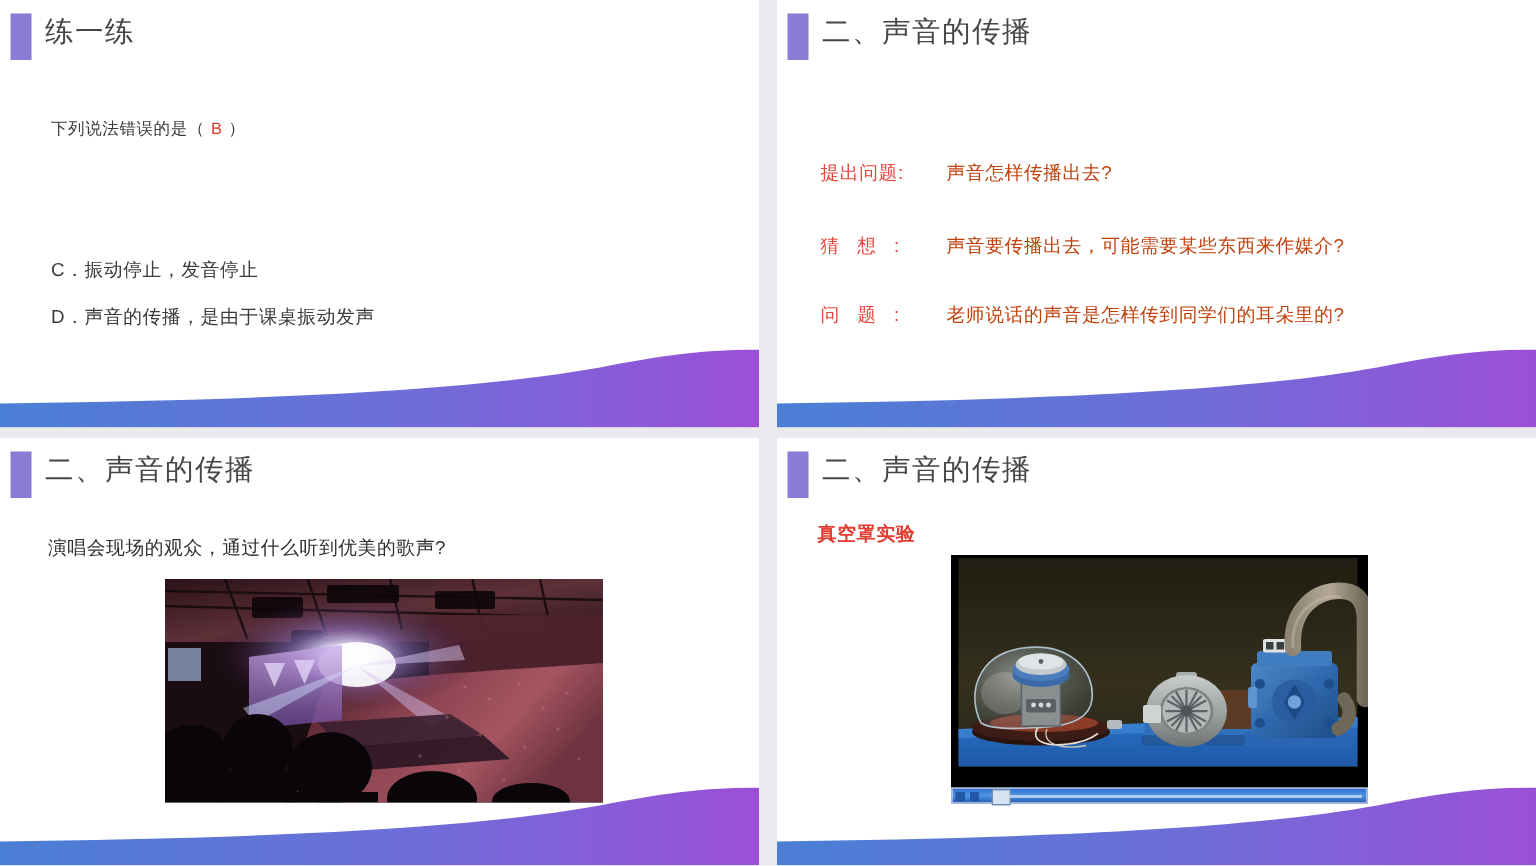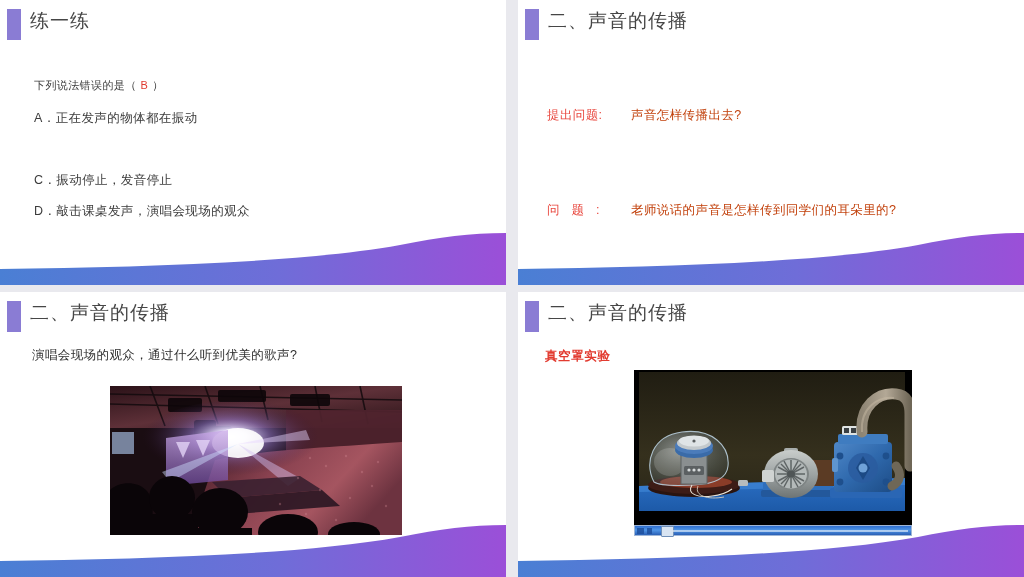--- a/index.html
+++ b/index.html
@@ -165,23 +165,22 @@
   <div class="slide">
     <div class="slide-head">
       <div class="accent-bar"></div>
       <div class="slide-title">练一练</div>
     </div>
 
     <div class="quiz-stem">
       <span>下列说法错误的是（</span><span class="answer">B</span><span>）</span>
     </div>
 
-    <div class="opt opt-0">A．正在发声的物体都在振动</div>
     <div class="opt opt-2">C．振动停止，发音停止</div>
-    <div class="opt opt-3">D．敲击课桌发声，演唱会现场的观众</div>
+    <div class="opt opt-3">D．声音的传播，是由于课桌振动发声</div>
 
     <svg class="wave" viewBox="0 0 506 52" preserveAspectRatio="none">
       <defs>
         <linearGradient id="wg1" x1="0" y1="0" x2="1" y2="0">
           <stop offset="0%" stop-color="#4a7fd4"></stop>
           <stop offset="55%" stop-color="#6f6dd8"></stop>
           <stop offset="100%" stop-color="#9b4fd8"></stop>
         </linearGradient>
       </defs>
       <path d="M0,36 C140,34 300,30 400,12 C440,4 470,0 506,0 L506,52 L0,52 Z" fill="url(#wg1)"></path>
@@ -191,20 +190,23 @@
 
   <div class="slide">
     <div class="slide-head">
       <div class="accent-bar"></div>
       <div class="slide-title">二、声音的传播</div>
     </div>
 
     <div class="qa qa-0">
       <span class="lbl">提出问题:</span><span class="body">声音怎样传播出去?</span>
     </div>
+    <div class="qa qa-1">
+      <span class="lbl spaced">猜想:</span><span class="body">声音要传播出去，可能需要某些东西来作媒介?</span>
+    </div>
     <div class="qa qa-2">
       <span class="lbl spaced">问题:</span><span class="body">老师说话的声音是怎样传到同学们的耳朵里的?</span>
     </div>
 
     <svg class="wave" viewBox="0 0 506 52" preserveAspectRatio="none">
       <defs>
         <linearGradient id="wg2" x1="0" y1="0" x2="1" y2="0">
           <stop offset="0%" stop-color="#4a7fd4"></stop>
           <stop offset="55%" stop-color="#6f6dd8"></stop>
           <stop offset="100%" stop-color="#9b4fd8"></stop>
@@ -214,21 +216,21 @@
       <path d="M0,44 C150,43 330,40 430,22 C465,14 488,10 506,10 L506,52 L0,52 Z" fill="url(#wg2)" opacity="0.95"></path>
     </svg>
   </div>
 
   <div class="slide">
     <div class="slide-head">
       <div class="accent-bar"></div>
       <div class="slide-title">二、声音的传播</div>
     </div>
 
-    <div style="position:absolute;left:32px;top:55px;font-size:12.5px;color:#2f2f2f;white-space:nowrap;letter-spacing:.4px;">演唱会现场的观众，通过什么听到优美的歌声?</div>
+    <div style="position:absolute;left:32px;top:65px;font-size:12.5px;color:#2f2f2f;white-space:nowrap;letter-spacing:.4px;">演唱会现场的观众，通过什么听到优美的歌声?</div>
 
     <div class="photo" style="left:110px;top:94px;width:292px;height:149px;background:#140b11;">
       <svg width="292" height="149" viewBox="0 0 292 149" preserveAspectRatio="none">
         <defs>
           <radialGradient id="stageGlow" cx="0.45" cy="0.40" r="0.42">
             <stop offset="0%" stop-color="#ffffff"></stop>
             <stop offset="18%" stop-color="#eae2ff" stop-opacity="0.95"></stop>
             <stop offset="45%" stop-color="#9a7fd6" stop-opacity="0.55"></stop>
             <stop offset="100%" stop-color="#2a1030" stop-opacity="0"></stop>
           </radialGradient>

